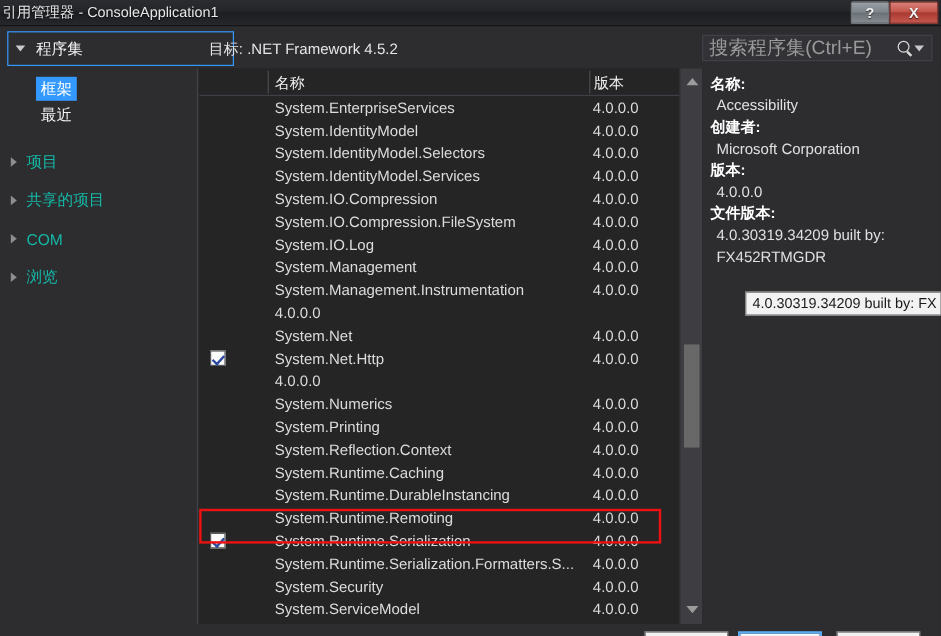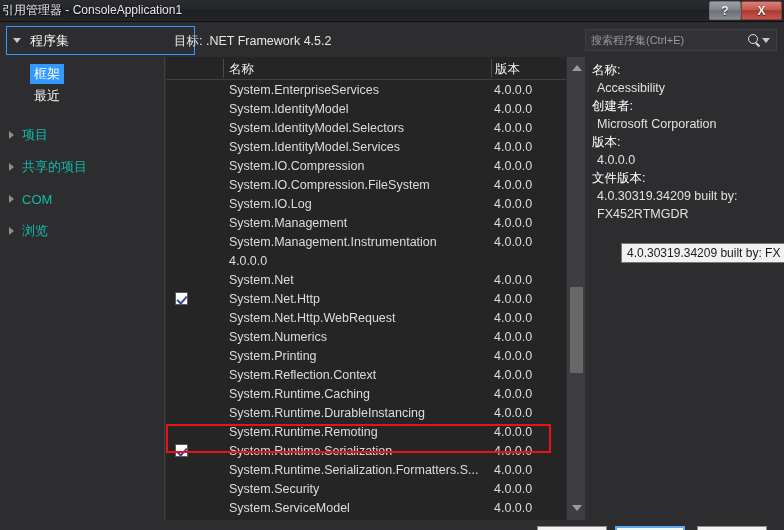--- a/index.html
+++ b/index.html
@@ -89,21 +89,21 @@
 
   .searchbox {
     position: absolute; left: 585px; top: 7px;
     width: 192px; height: 22px;
     background: #333337;
     border: 1px solid #3f3f46;
     display: flex; align-items: center;
   }
   .searchbox .placeholder {
     flex: 1;
-    font-size: 11px; color: #9a9a9a;
+    font-size: 16px; color: #9a9a9a;
     padding-left: 5px;
     white-space: nowrap; overflow: hidden;
   }
   .mag {
     width: 16px; height: 16px; margin-right: 2px;
     position: relative; flex: 0 0 auto;
   }
   .mag::before {
     content: ""; position: absolute; left: 2px; top: 2px;
     width: 8px; height: 8px; border: 1.6px solid #dcdcdc; border-radius: 50%;
@@ -217,21 +217,21 @@
   }
 
   
   .detail {
     position: absolute; left: 586px; top: 35px;
     width: 198px; height: 463px;
     background: #2d2d30;
     padding: 4px 6px 0 6px;
   }
   .d-key {
-    font-size: 12.5px; color: #ffffff; font-weight: normal;
+    font-size: 12.5px; color: #ffffff; font-weight: bold;
     line-height: 18px; white-space: nowrap;
   }
   .d-val {
     font-size: 12.5px; color: #e0e0e0;
     line-height: 18px; padding-left: 5px;
     white-space: nowrap;
   }
   .d-val.wrap { white-space: normal; }
 
   .tooltip {
@@ -420,21 +420,20 @@
             <div class="chk-cell">
               <span class="cb checked"></span>
             </div>
             <div class="name-cell">System.Net.Http</div>
             <div class="ver-cell">4.0.0.0</div>
           </div>
           <div class="row">
             <div class="chk-cell">
               <span class="cb" style="visibility: hidden;"></span>
             </div>
-            <div class="name-cell">System.Net.Http.WebRequest</div>
             <div class="ver-cell">4.0.0.0</div>
           </div>
           <div class="row">
             <div class="chk-cell">
               <span class="cb" style="visibility: hidden;"></span>
             </div>
             <div class="name-cell">System.Numerics</div>
             <div class="ver-cell">4.0.0.0</div>
           </div>
           <div class="row">

